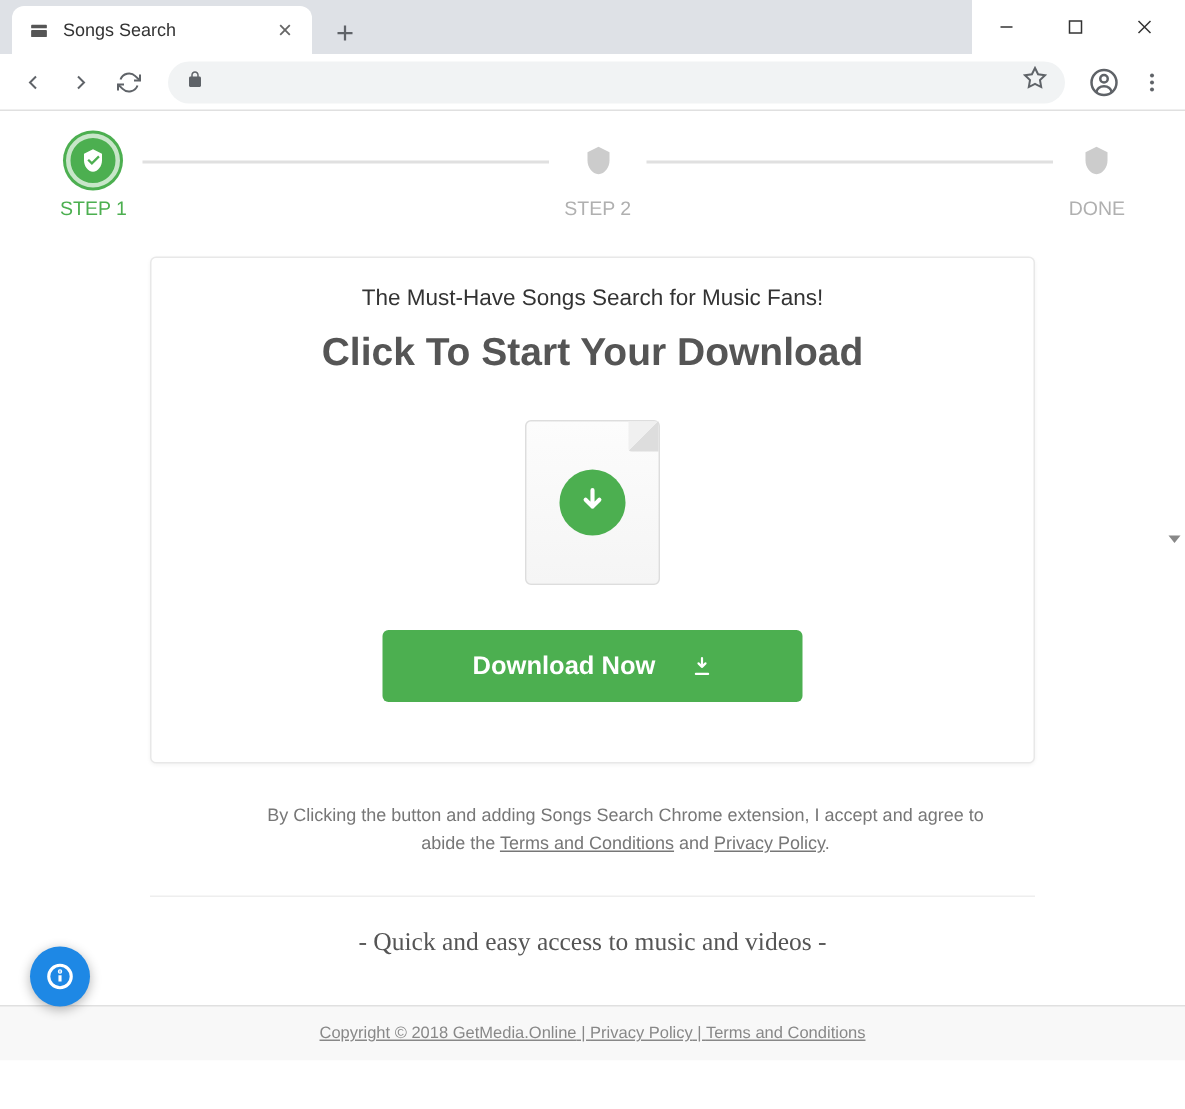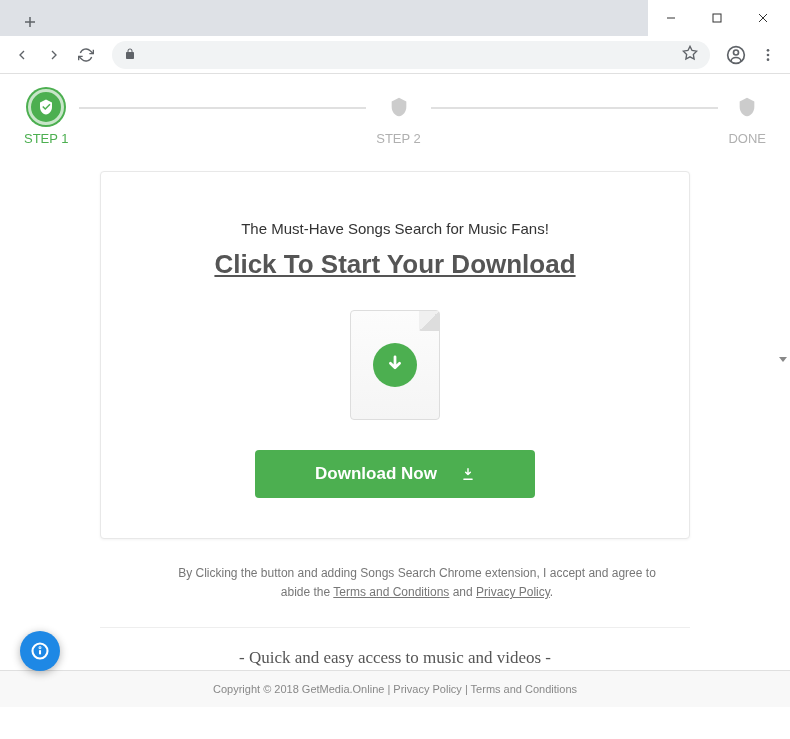--- a/index.html
+++ b/index.html
@@ -17,61 +17,75 @@
     .toolbar { height: 38px; background: #fff; display: flex; align-items: center; padding: 0 8px; gap: 4px; border-bottom: 1px solid #e0e0e0; }
     .nav-btn { width: 28px; height: 28px; display: flex; align-items: center; justify-content: center; border-radius: 50%; cursor: pointer; color: #5f6368; }
     .omnibox { flex: 1; height: 28px; background: #f1f3f4; border-radius: 14px; display: flex; align-items: center; padding: 0 12px; margin: 0 8px; }
     .lock-icon { color: #5f6368; margin-right: 8px; }
     .omnibox-right { margin-left: auto; display: flex; gap: 10px; align-items: center; }
     
     
     .content { height: calc(100% - 106px); overflow-y: auto; background: #fff; position: relative; }
     
     
-    .progress-steps { display: flex; align-items: center; padding: 15px 24px; gap: 10px; }
+    .progress-steps { display: flex; align-items: center; padding: 15px 40px; gap: 10px; }
     .step { display: flex; flex-direction: column; align-items: center; gap: 6px; }
     .step-circle { width: 36px; height: 36px; border-radius: 50%; display: flex; align-items: center; justify-content: center; }
     .step-circle.active { background: #4caf50; border: 3px solid #c8e6c9; box-shadow: 0 0 0 2px #4caf50; }
     .step-circle.inactive { background: #fff; }
     .step-label { font-size: 13px; font-weight: 500; }
     .step-label.active { color: #4caf50; }
     .step-label.inactive { color: #b0b0b0; text-align: right; }
     .step-line { flex: 1; height: 2px; background: #e0e0e0; margin-bottom: 20px; }
     
     
-    .card { background: #fff; border: 1px solid #e8e8e8; border-radius: 4px; margin: 10px 100px; padding: 48px 40px 40px; text-align: center; box-shadow: 0 1px 3px rgba(0,0,0,0.05); }
+    .card { background: #fff; border: 1px solid #e8e8e8; border-radius: 4px; margin: 10px 100px; padding: 18px 40px 40px; text-align: center; box-shadow: 0 1px 3px rgba(0,0,0,0.05); }
     .card-subtitle { font-size: 15px; color: #333; margin-bottom: 12px; }
-    .card-title { font-size: 26px; font-weight: bold; color: #555; margin-bottom: 30px; text-decoration: underline; }
+    .card-title { font-size: 26px; font-weight: bold; color: #555; margin-bottom: 30px; }
     .file-icon-box { width: 90px; height: 110px; margin: 0 auto 30px; border: 1px solid #ddd; border-radius: 4px; position: relative; display: flex; align-items: center; justify-content: center; background: linear-gradient(to bottom, #fcfcfc, #f5f5f5); }
     .file-fold { position: absolute; top: 0; right: 0; width: 20px; height: 20px; background: linear-gradient(135deg, #f0f0f0 50%, #ddd 50%); border-bottom-left-radius: 2px; }
     .download-circle { width: 44px; height: 44px; background: #4caf50; border-radius: 50%; display: flex; align-items: center; justify-content: center; }
     .download-btn { background: #4caf50; color: #fff; border: none; padding: 14px 60px; font-size: 17px; font-weight: bold; border-radius: 4px; cursor: pointer; display: inline-flex; align-items: center; gap: 24px; }
     
     
     .disclaimer { text-align: center; font-size: 12px; color: #777; padding: 15px 120px; line-height: 1.6; margin-left: 44px; }
     .disclaimer a { color: #777; text-decoration: underline; }
     
     
     .feature-text { text-align: center; font-size: 17px; color: #555; padding: 20px 100px; border-top: 1px solid #eee; margin: 10px 100px 20px; font-family: Liberation Serif, serif; }
     
     
-    .footer { text-align: center; font-size: 11px; color: #888; padding: 12px; background: #f8f8f8; border-top: 1px solid #e0e0e0; position: absolute; bottom: 0; left: 0; right: 0; }
+    .footer { text-align: center; font-size: 11px; color: #888; padding: 12px; background: #f8f8f8; border-top: 1px solid #e0e0e0; position: absolute; bottom: 0; left: 0; right: 0; text-decoration: underline; }
     .footer a { color: #888; text-decoration: none; }
     
     
     .info-bubble { position: absolute; bottom: 36px; left: 20px; width: 40px; height: 40px; background: #1e88e5; border-radius: 50%; display: flex; align-items: center; justify-content: center; box-shadow: 0 2px 8px rgba(0,0,0,0.3); cursor: pointer; }
     
     
     .scroll-indicator { position: absolute; right: 2px; top: 280px; width: 10px; height: 10px; display: flex; align-items: center; justify-content: center; }
     .scroll-indicator::before { content: ''; border-left: 4px solid transparent; border-right: 4px solid transparent; border-top: 5px solid #888; }
   </style>
 </head>
 <body>
 
 <div class="tab-bar">
+  <div class="tab">
+    <span class="tab-favicon">
+      <svg width="14" height="14" viewBox="0 0 24 24" fill="#555">
+          <rect x="3" y="6" width="18" height="4" rx="1"></rect>
+          <rect x="3" y="12" width="18" height="8" rx="1"></rect>
+        </svg>
+    </span>
+    <span>Songs Search</span>
+    <span class="tab-close">
+      <svg width="8" height="8" viewBox="0 0 10 10">
+          <path d="M1 1L9 9M9 1L1 9" stroke="#666" stroke-width="1.5"></path>
+        </svg>
+    </span>
+  </div>
   <div class="new-tab">
     <svg width="12" height="12" viewBox="0 0 12 12">
         <path d="M6 1v10M1 6h10" stroke="#5f6368" stroke-width="1.5"></path>
       </svg>
   </div>
   <div style="margin-left:auto;display:flex;align-items:center;height:100%;background:#fff;padding-right:4px;">
     <div class="window-btn">
       <svg width="10" height="10" viewBox="0 0 10 10">
           <path d="M1 5h8" stroke="#333" stroke-width="1"></path>
         </svg>

